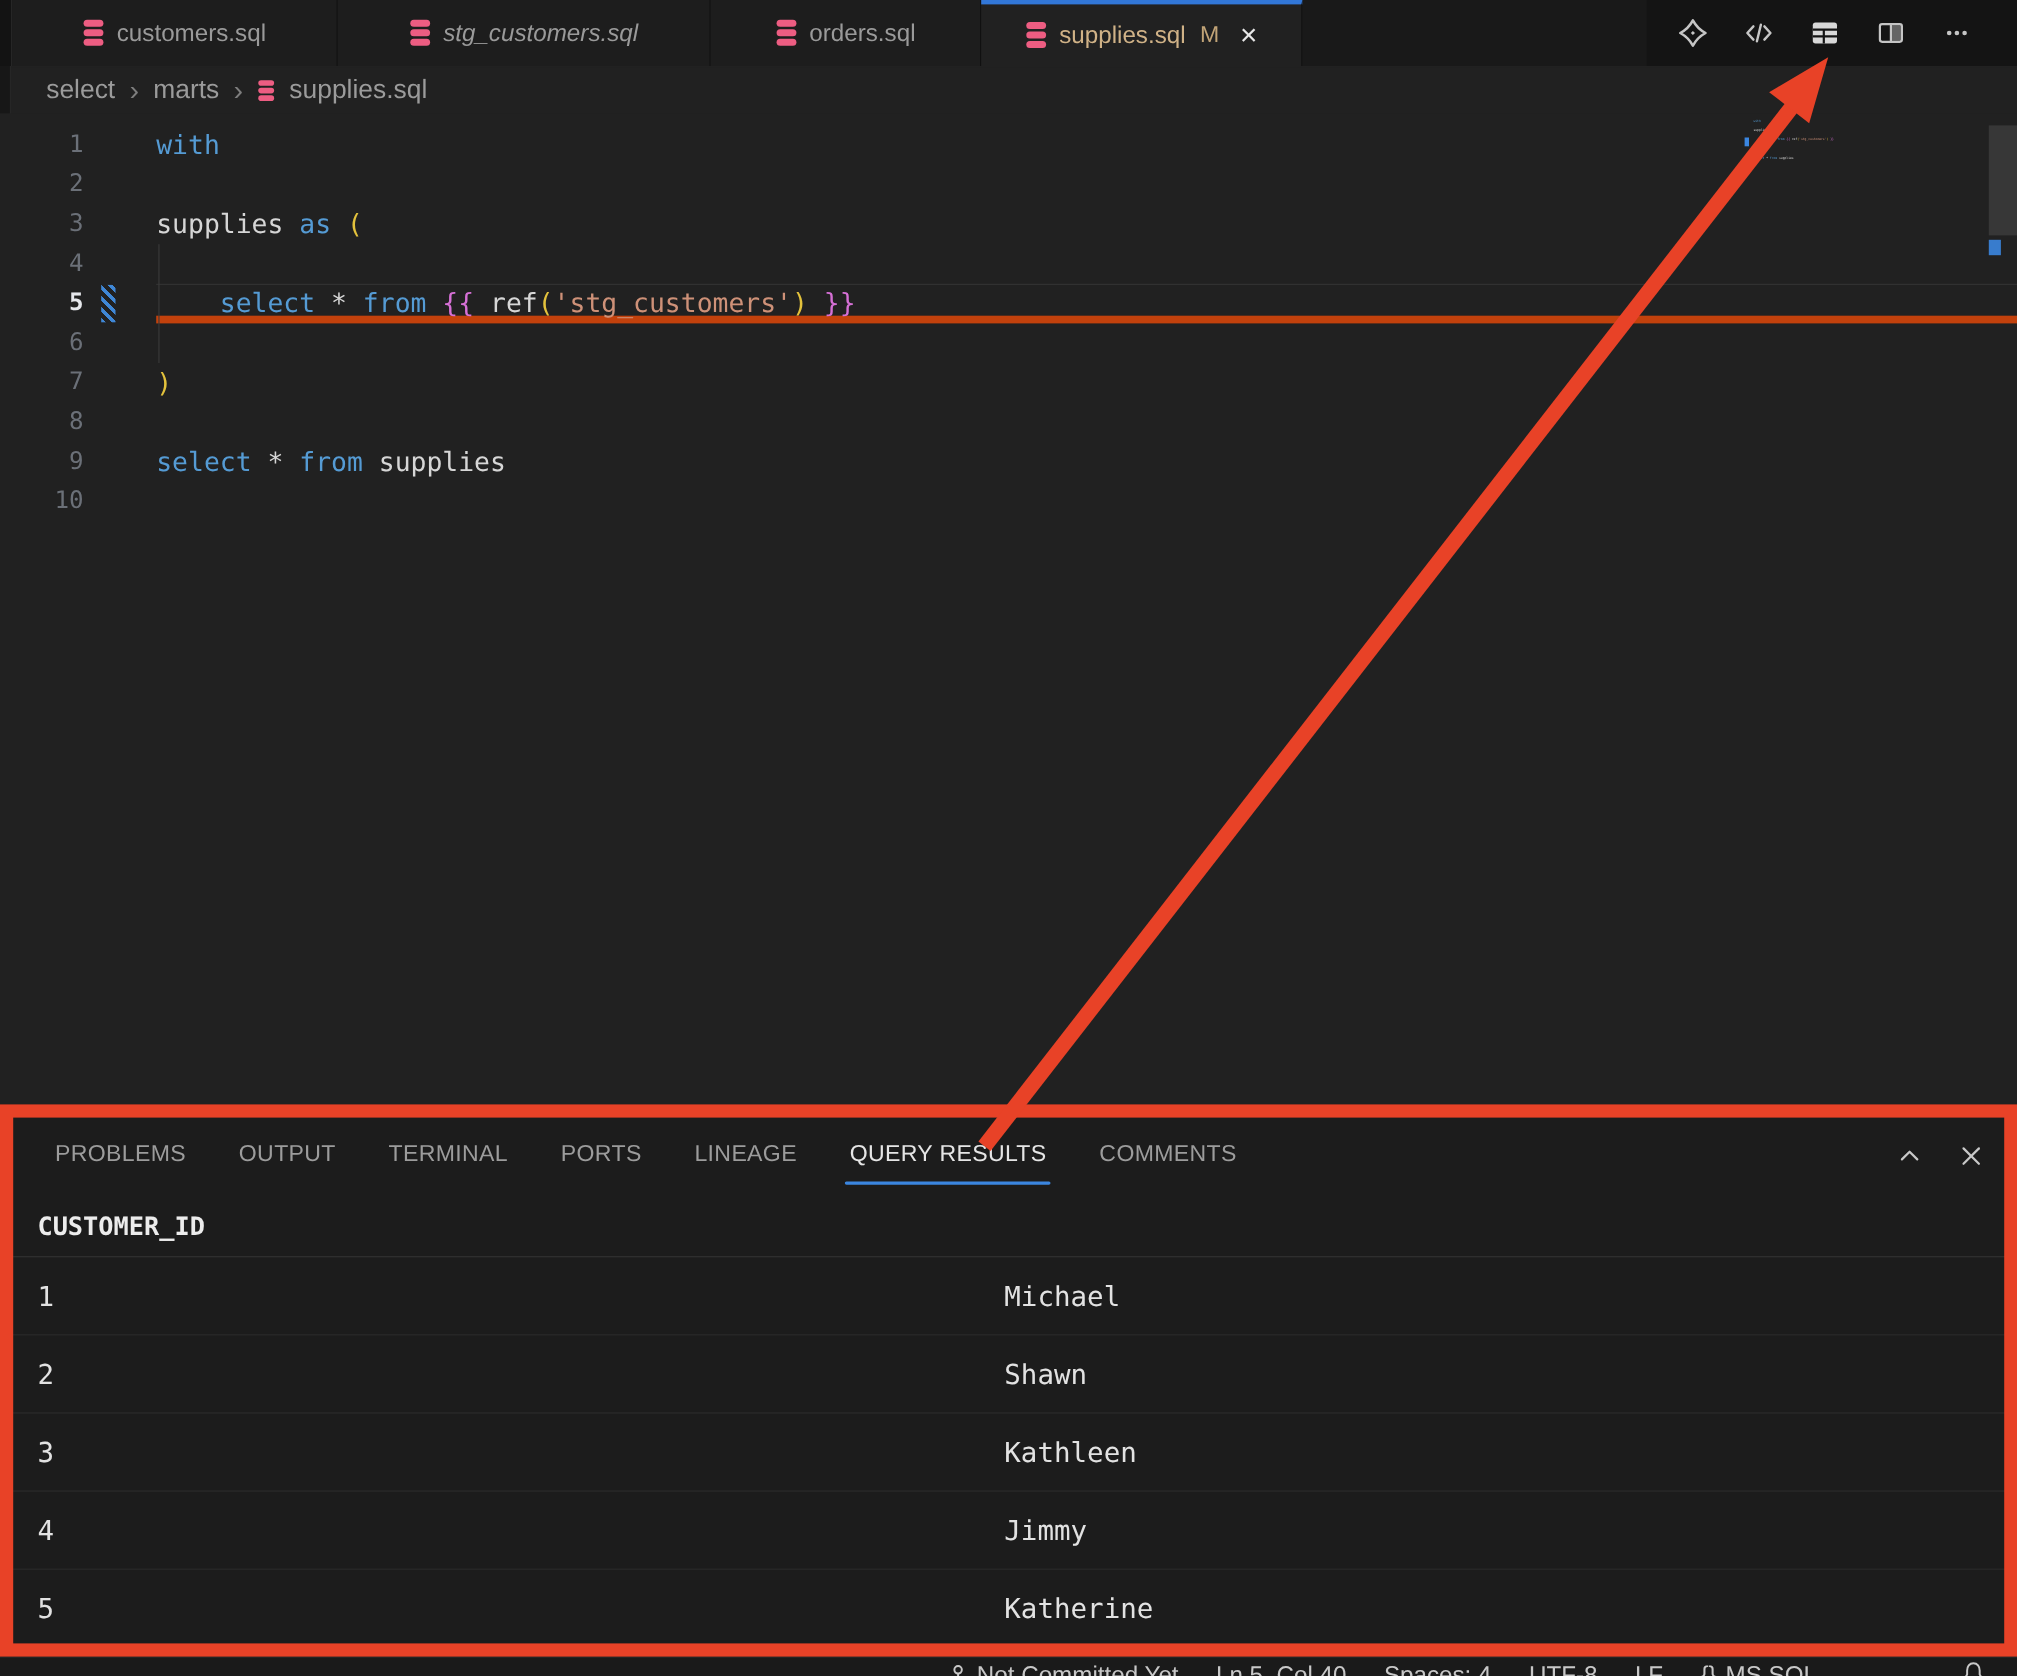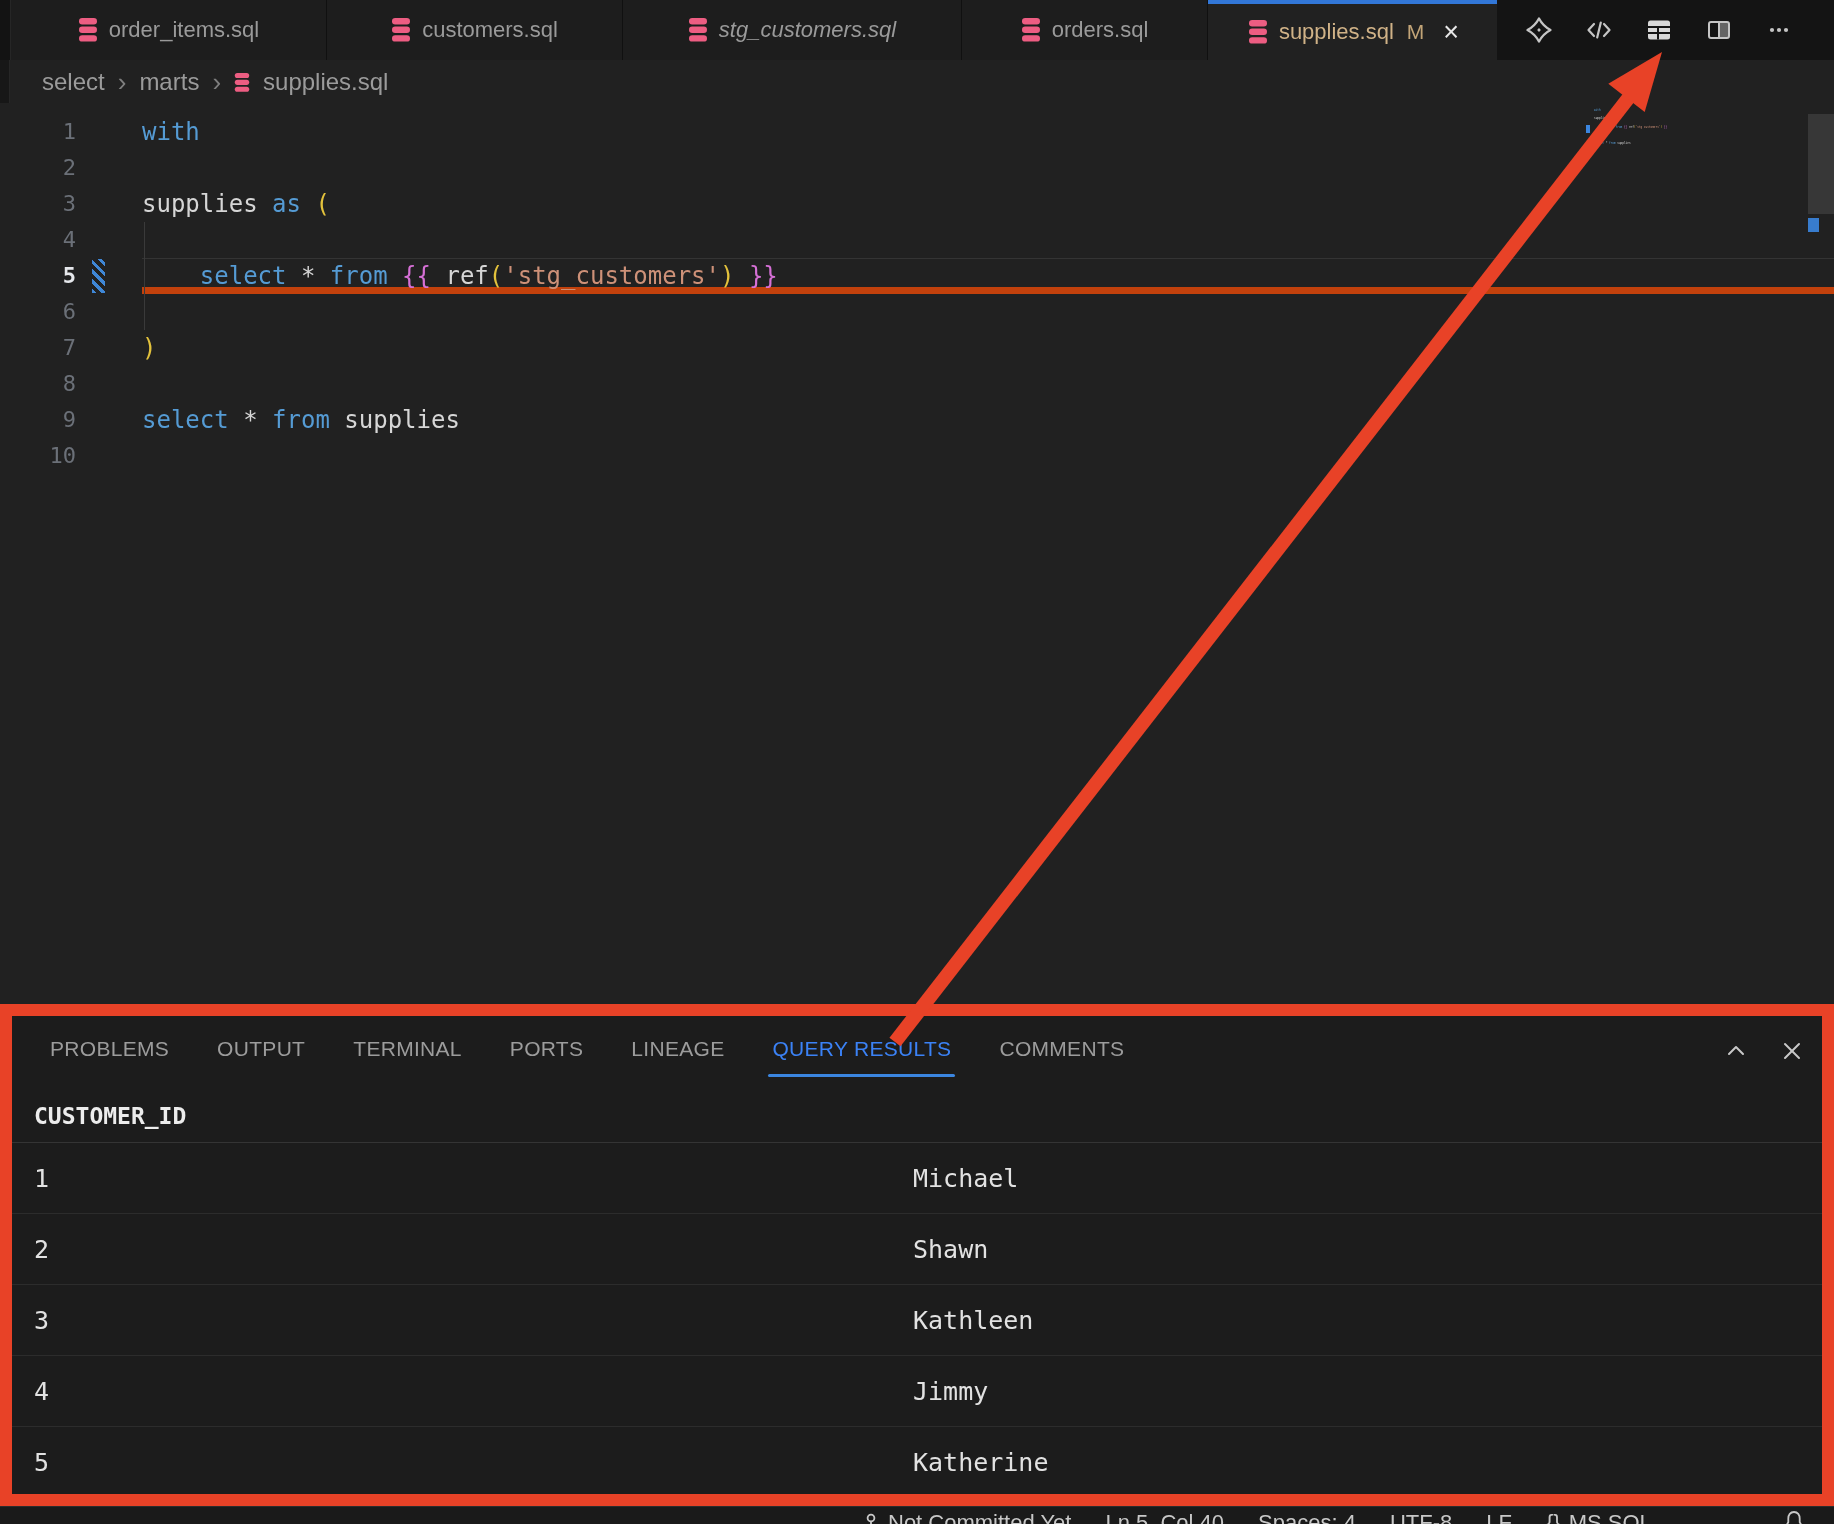--- a/index.html
+++ b/index.html
@@ -54,21 +54,21 @@
   .sb-thumb{position:absolute;left:1808px;top:114px;width:26px;height:100px;background:rgba(125,125,125,0.25);}
   .ov-marker{position:absolute;left:1808px;top:218px;width:11px;height:14px;background:#3b86e0;opacity:.9;}
 
   
   .panel{position:absolute;left:0;top:1010px;width:1834px;height:496px;background:#1c1c1c;
       border-top:5px solid #15803d;box-sizing:border-box;}
   .panel-tabs{position:absolute;left:0;top:0;right:200px;height:74px;display:flex;align-items:center;
       gap:48px;padding-left:50px;}
   .p-tab{position:relative;height:74px;display:flex;align-items:center;color:#9c9c9c;
       font-size:21px;letter-spacing:.3px;white-space:nowrap;padding-bottom:6px;box-sizing:border-box;}
-  .p-tab.active{color:#3b82f6;}
+  .p-tab.active{color:#e5e5e5;}
   .p-tab.active::after{content:"";position:absolute;left:-4px;right:-4px;bottom:12px;height:3px;
       background:#3b86e0;border-radius:2px;}
   .panel-actions{position:absolute;top:24px;left:1724px;display:flex;gap:32px;}
   .pa{width:24px;height:24px;display:flex;align-items:center;justify-content:center;}
   .results{position:absolute;left:0;top:75px;right:0;}
   .res-header{height:52px;display:flex;align-items:center;border-bottom:1px solid #343434;
       font-family:"DejaVu Sans Mono",monospace;font-weight:bold;font-size:23px;color:#ececec;}
   .res-row{height:70px;display:flex;align-items:center;border-bottom:1px solid #2c2c2c;
       font-family:"DejaVu Sans Mono",monospace;font-size:25px;color:#e2e2e2;}
   .col-id{padding-left:34px;width:913px;box-sizing:border-box;flex:none;}
@@ -85,32 +85,20 @@
   .overlay{position:absolute;left:0;top:0;width:1834px;height:1524px;pointer-events:none;z-index:60;}
 </style>
 </head>
 <body>
 
 <div class="root">
 
   <div class="tabbar">
     <div class="tabbar-pad"></div>
 
-    <div class="tab" style="width:316px">
-      <span class="dbicon">
-        <svg width="20" height="26" viewBox="0 0 20 26">
-            <g fill="#ed5d82">
-              <rect x="1" y="1" width="18" height="6.4" rx="3.2"></rect>
-              <rect x="1" y="9.6" width="18" height="6.4" rx="3.2"></rect>
-              <rect x="1" y="18.2" width="18" height="6.4" rx="3.2"></rect>
-            </g>
-          </svg>
-      </span>
-      <span class="tab-label">order_items.sql</span>
-    </div>
 
     <div class="tab" style="width:296px">
       <span class="dbicon">
         <svg width="20" height="26" viewBox="0 0 20 26">
             <g fill="#ed5d82">
               <rect x="1" y="1" width="18" height="6.4" rx="3.2"></rect>
               <rect x="1" y="9.6" width="18" height="6.4" rx="3.2"></rect>
               <rect x="1" y="18.2" width="18" height="6.4" rx="3.2"></rect>
             </g>
           </svg>

